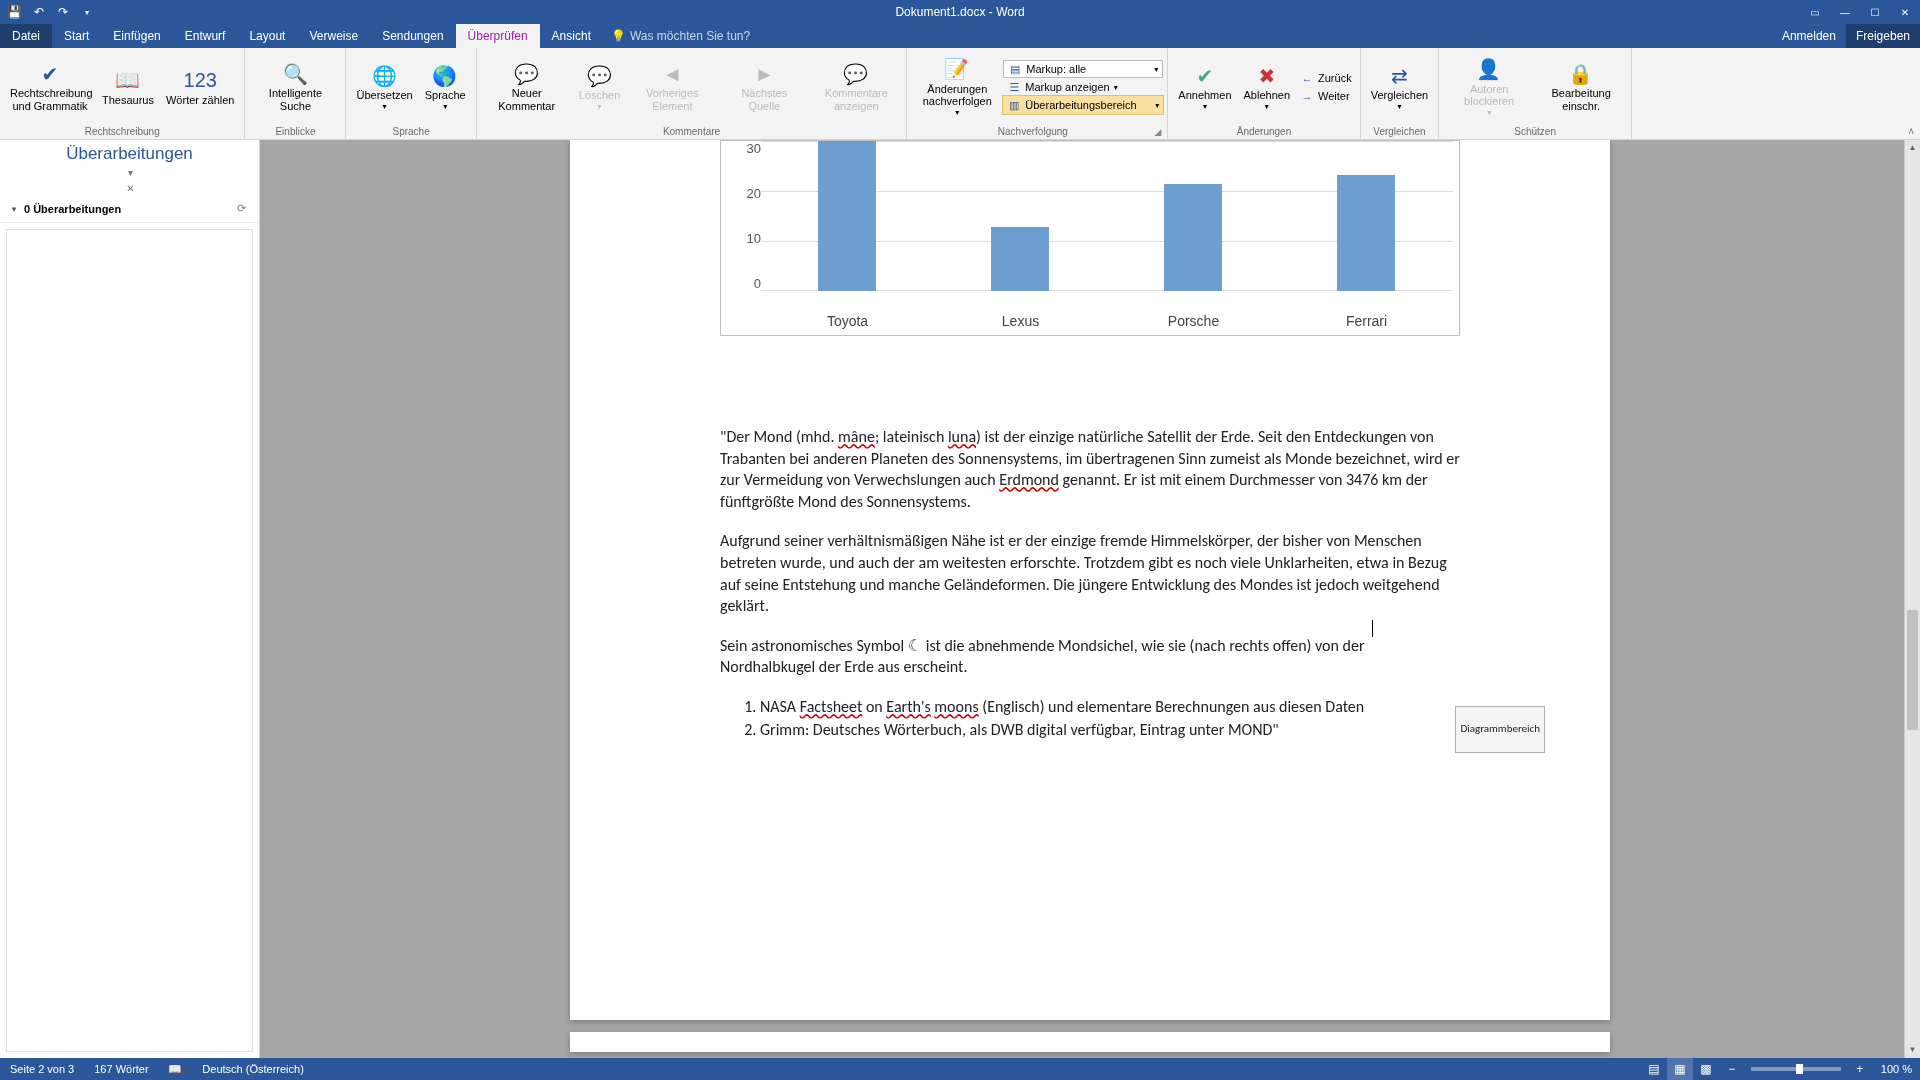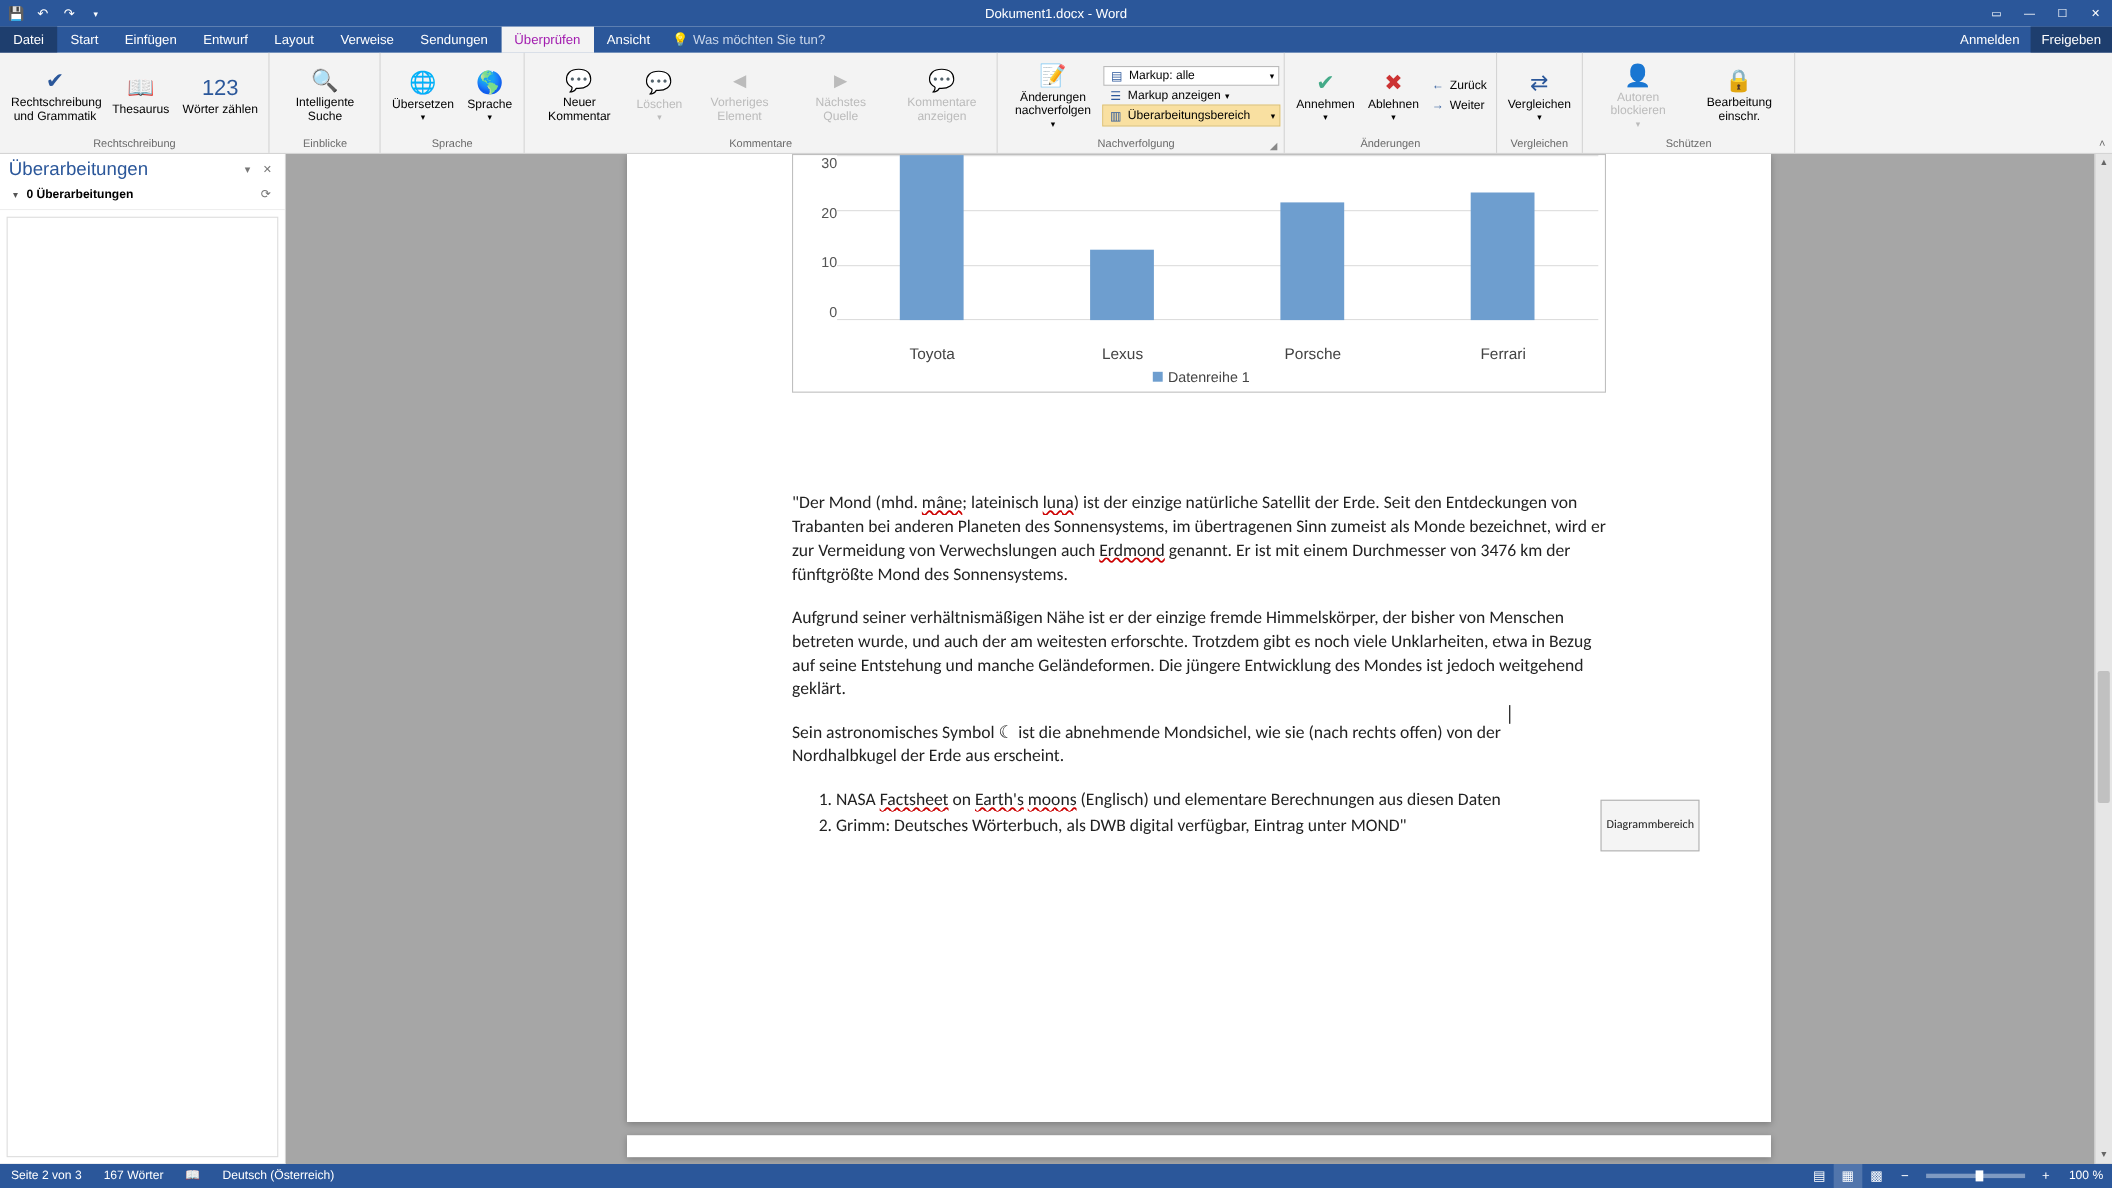--- a/index.html
+++ b/index.html
@@ -37,21 +37,21 @@
 .hbtn.pressed { background: #f9e0a1; outline: 1px solid #e0c06a; }
 .stackcol { display: flex; flex-direction: column; justify-content: center; gap: 0; }
 .ribbon .collapse { position: absolute; right: 6px; bottom: 2px; color: #6a6a6a; cursor: pointer; font-size: 10px; }
 .launch-corner { font-size: 9px; color: #888; align-self: flex-end; padding: 0 2px 2px 0; cursor: pointer; }
 
 
 .workspace { display: flex; height: calc(1080px - 24px - 24px - 92px - 22px); background: #a6a6a6; }
 
 
 .revpane { width: 260px; background: #fff; display: flex; flex-direction: column; border-right: 1px solid #d4d4d4; }
-.revpane .rhdr { display: flex; align-items: center; padding: 4px 8px; }
+.revpane .rhdr { display: flex; align-items: center; padding: 4px 8px; flex-direction: column; }
 .revpane .rhdr .rtitle { font-size: 17px; color: #2b579a; flex: 1; font-weight: 400; }
 .revpane .rhdr .ricon { width: 16px; height: 16px; display: flex; align-items: center; justify-content: center; font-size: 10px; color: #777; cursor: pointer; margin-left: 2px; border: 1px solid transparent; }
 .revpane .rsummary { display: flex; align-items: center; padding: 2px 8px 6px 8px; gap: 4px; border-bottom: 1px solid #eee; }
 .revpane .rsummary .caret { width: 12px; height: 12px; display: inline-flex; align-items: center; justify-content: center; cursor: pointer; font-size: 9px; color: #555; }
 .revpane .rsummary .stxt { font-size: 11px; font-weight: 600; flex: 1; }
 .revpane .rsummary .refresh { width: 14px; height: 14px; cursor: pointer; color: #777; font-size: 11px; }
 .revpane .rlist { flex: 1; border: 1px solid #ddd; margin: 6px; }
 
 
 .docarea { flex: 1; overflow: auto; background: #a6a6a6; position: relative; }
@@ -343,21 +343,20 @@
                 </div>
               </div>
           </div>
         </div>
         <div class="xlabels" id="xlabels">
             <div class="xl">Toyota</div>
             <div class="xl">Lexus</div>
             <div class="xl">Porsche</div>
             <div class="xl">Ferrari</div>
           </div>
-        <div class="legend"><span class="sw"></span><span>Datenreihe 1</span></div>
       </div>
 
       <div style="height:90px"></div>
 
       <div class="bodytxt" style="position:relative;">
         <p><span>"Der Mond (mhd. </span><span class="rsq">mâne</span><span>; lateinisch </span><span class="rsq">luna</span><span>) ist der einzige natürliche Satellit der Erde. Seit den Entdeckungen von Trabanten bei anderen Planeten des Sonnensystems, im übertragenen Sinn zumeist als Monde bezeichnet, wird er zur Vermeidung von Verwechslungen auch </span><span class="rsq">Erdmond</span><span> genannt. Er ist mit einem Durchmesser von 3476 km der fünftgrößte Mond des Sonnensystems.</span></p>
         <p>Aufgrund seiner verhältnismäßigen Nähe ist er der einzige fremde Himmelskörper, der bisher von Menschen betreten wurde, und auch der am weitesten erforschte. Trotzdem gibt es noch viele Unklarheiten, etwa in Bezug auf seine Entstehung und manche Geländeformen. Die jüngere Entwicklung des Mondes ist jedoch weitgehend geklärt.</p>
         <p style="position:relative;"><span>Sein astronomisches Symbol ☾ ist die abnehmende Mondsichel, wie sie (nach rechts offen) von der Nordhalbkugel der Erde aus erscheint.</span><span class="caret-cursor" style="position:absolute; left:652px; top:-15px;"></span></p>
         <ol class="numlist">
           <li><span>NASA </span><span class="rsq">Factsheet</span><span> on </span><span class="rsq">Earth's</span><span> </span><span class="rsq">moons</span><span> (Englisch) und elementare Berechnungen aus diesen Daten</span></li>

